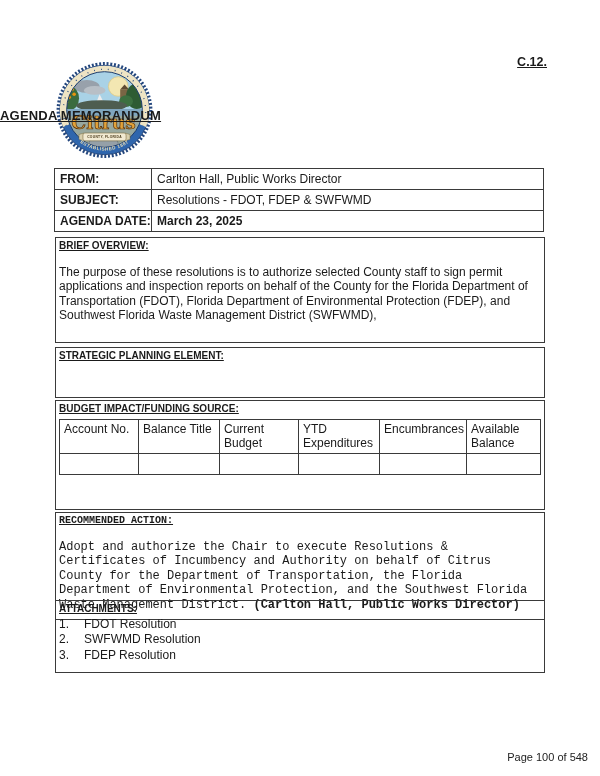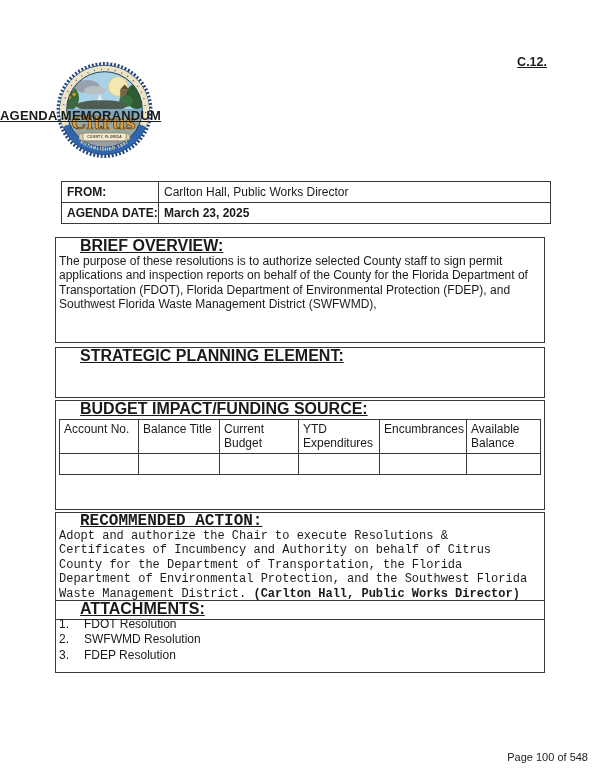--- a/index.html
+++ b/index.html
@@ -11,42 +11,42 @@
   .ref-code {
     position:absolute; top:55px; right:53px;
     font-size:12.5px; font-weight:bold; text-decoration:underline;
   }
   .seal { position:absolute; left:54px; top:61px; width:101px; height:98px; }
   .doc-title {
     position:absolute; top:108px; left:0; width:600px; 
     font-size:13px; font-weight:bold; text-decoration:underline; letter-spacing:0.2px;
   }
   table.header-table {
-    position:absolute; left:61px; top:168px; width:490px;
-    border-collapse:collapse; table-layout:fixed;margin-top:13px;
+    position:absolute; left:54px; top:168px; width:490px;
+    border-collapse:collapse; table-layout:fixed;
   }
   table.header-table td {
     border:1px solid #3a3a3a; font-size:12px; height:21px;
     padding:2px 5px; vertical-align:middle; white-space:nowrap; overflow:hidden;
   }
   td.h-label { width:97px; font-weight:bold; }
   td.h-value { padding-left:6px; }
   .v-bold { font-weight:bold; }
   .box {
     position:absolute; left:55px; width:490px;
     border:1px solid #3a3a3a; padding:1px 3px;
     font-size:12px; line-height:14.5px;
   }
   .box-brief        { top:237px; height:106px; }
   .box-strategic    { top:347px; height:51px;  }
   .box-budget       { top:400px; height:110px; }
   .box-recommended  { top:512px; height:108px;font-family:Liberation Mono, monospace; }
   .box-attachments  { top:600px; height:73px;  }
-  .section-heading { font-weight:bold; text-decoration:underline; font-size:16px;margin-left:21px; }
-  .section-body { margin-top:0px; }
+  .section-heading { font-weight:bold; text-decoration:underline; font-size:10px; }
+  .section-body { margin-top:11px; }
   table.budget-table {
     width:100%; border-collapse:collapse; table-layout:fixed; margin-top:2px;
   }
   table.budget-table th, table.budget-table td {
     border:1px solid #3a3a3a; font-size:12px; font-weight:normal;
     text-align:left; vertical-align:top; padding:2px 4px; line-height:14px;
   }
   table.budget-table th { height:34px; }
   table.budget-table td { height:21px; }
   .attach-row { line-height:15.5px; }
@@ -113,20 +113,24 @@
     </svg>
   </div>
 
   <div class="doc-title">AGENDA MEMORANDUM</div>
 
   <table class="header-table">
     <tbody>
       <tr>
         <td class="h-label">FROM:</td>
         <td class="h-value">Carlton Hall, Public Works Director</td>
+      </tr>
+      <tr>
+        <td class="h-label">SUBJECT:</td>
+        <td class="h-value">Resolutions - FDOT, FDEP &amp; SWFWMD</td>
       </tr>
       <tr>
         <td class="h-label">AGENDA DATE:</td>
         <td class="h-value v-bold">March 23, 2025</td>
       </tr>
     </tbody>
   </table>
 
   <div class="box box-brief">
     <div class="section-heading">BRIEF OVERVIEW:</div>

